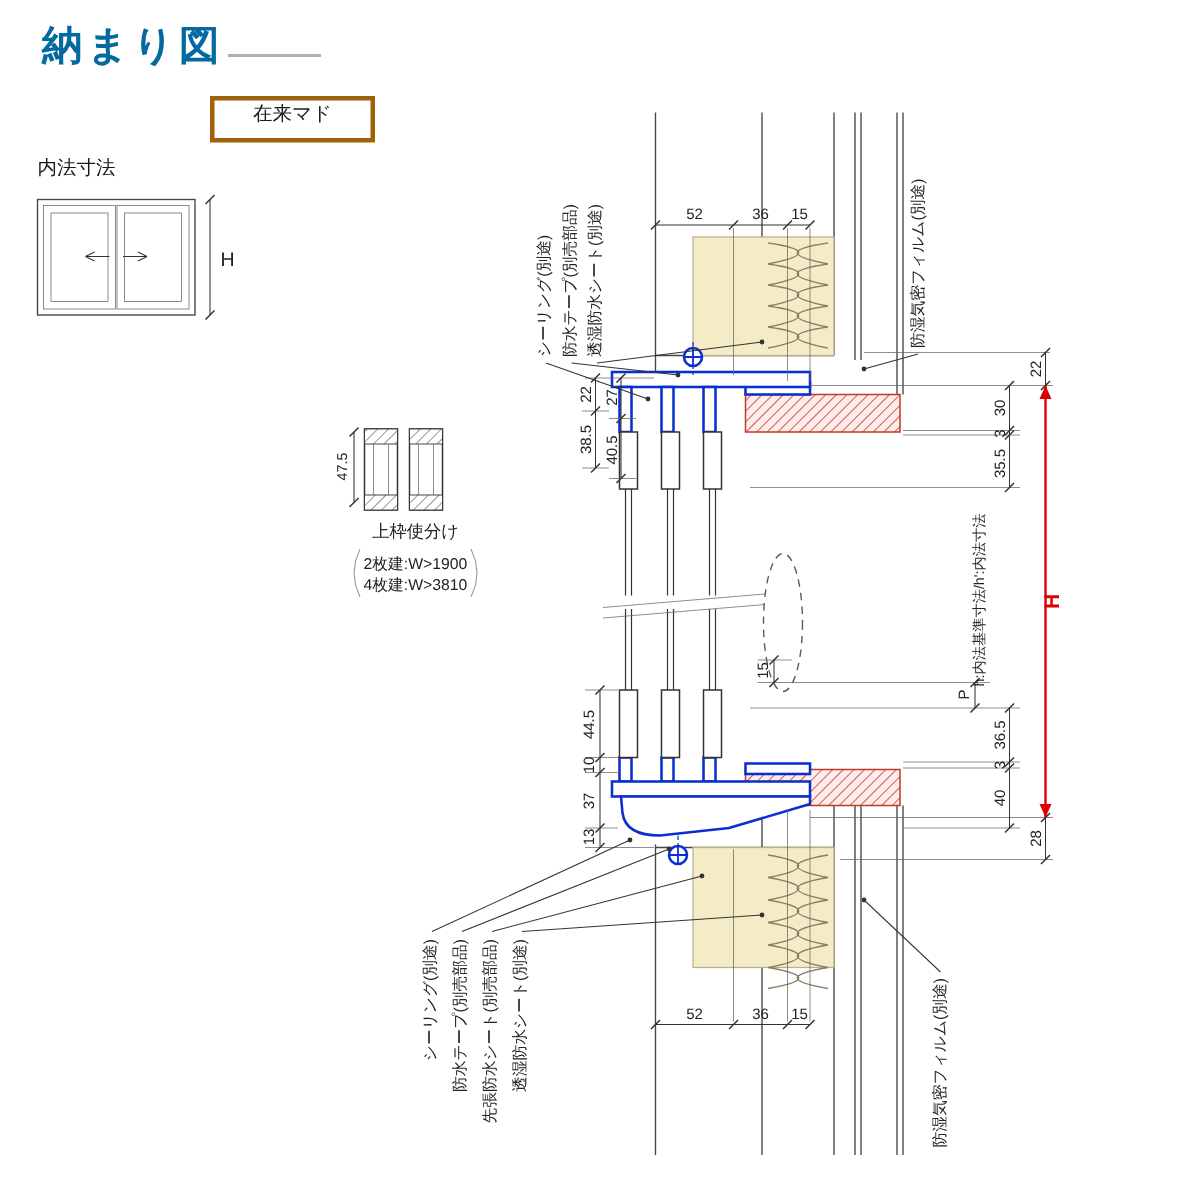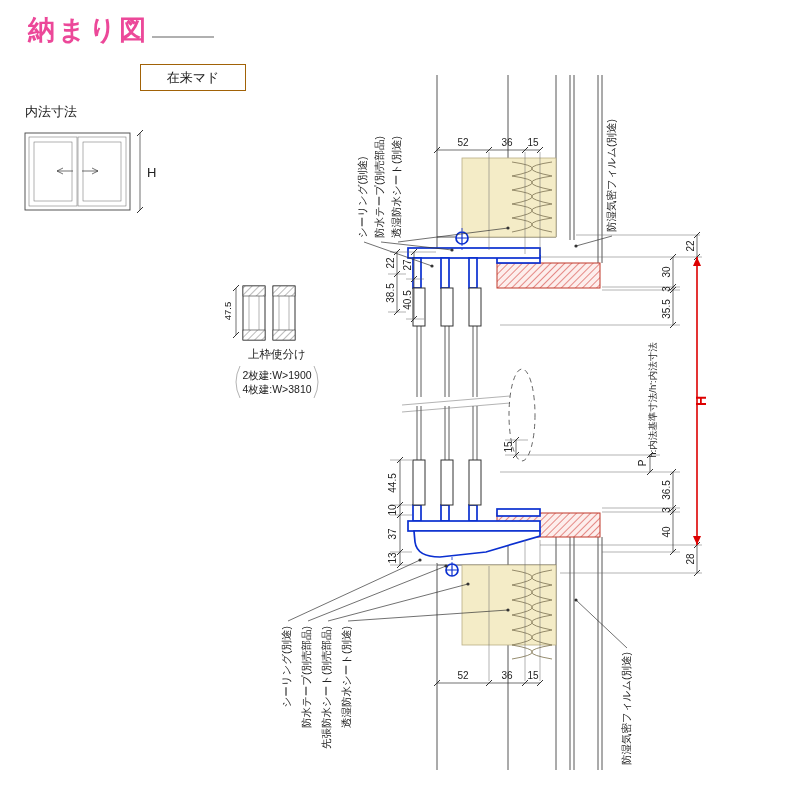--- a/index.html
+++ b/index.html
@@ -1,23 +1,23 @@
 <!DOCTYPE html>
 <html><head>
 <meta charset="utf-8">
 <style>
   html,body{margin:0;padding:0;background:#fff;}
   .canvas{
     position:relative;width:800px;height:800px;background:#ffffff;overflow:hidden;
     font-family:"Liberation Sans",sans-serif;color:#1a1a1a;
   }
-  .title{position:absolute;left:28px;top:12px;font-size:27px;font-weight:bold;letter-spacing:3px;color:#ec4899;}
+  .title{position:absolute;left:28px;top:12px;font-size:27px;font-weight:bold;letter-spacing:3px;color:#0369a1;}
   .title-rule{position:absolute;left:152px;top:36px;width:62px;height:2px;background:#b0b0b0;}
-  .type-box{position:absolute;left:140px;top:64px;width:104px;height:25px;border:1px solid #a16207;
-    display:flex;align-items:center;justify-content:center;font-size:13px;}
+  .type-box{position:absolute;left:140px;top:64px;width:104px;height:25px;border:3px solid #a16207;
+    display:flex;align-items:flex-start;justify-content:center;font-size:13px;}
   .section-label{position:absolute;left:25px;top:103px;font-size:13px;}
   svg{position:absolute;left:0;top:0;}
   svg text{font-family:"Liberation Sans",sans-serif;fill:#222;}
   .dim{font-size:10px;text-anchor:middle;}
   .lbl{font-size:10.5px;}
   .note{font-size:9.5px;text-anchor:middle;}
   .hred{fill:#dd0000;font-size:14px;font-weight:bold;text-anchor:middle;}
   .ln{stroke:#444;stroke-width:0.9;fill:none;}
   .thin{stroke:#666;stroke-width:0.5;fill:none;}
   .dimln{stroke:#333;stroke-width:0.7;fill:none;}

